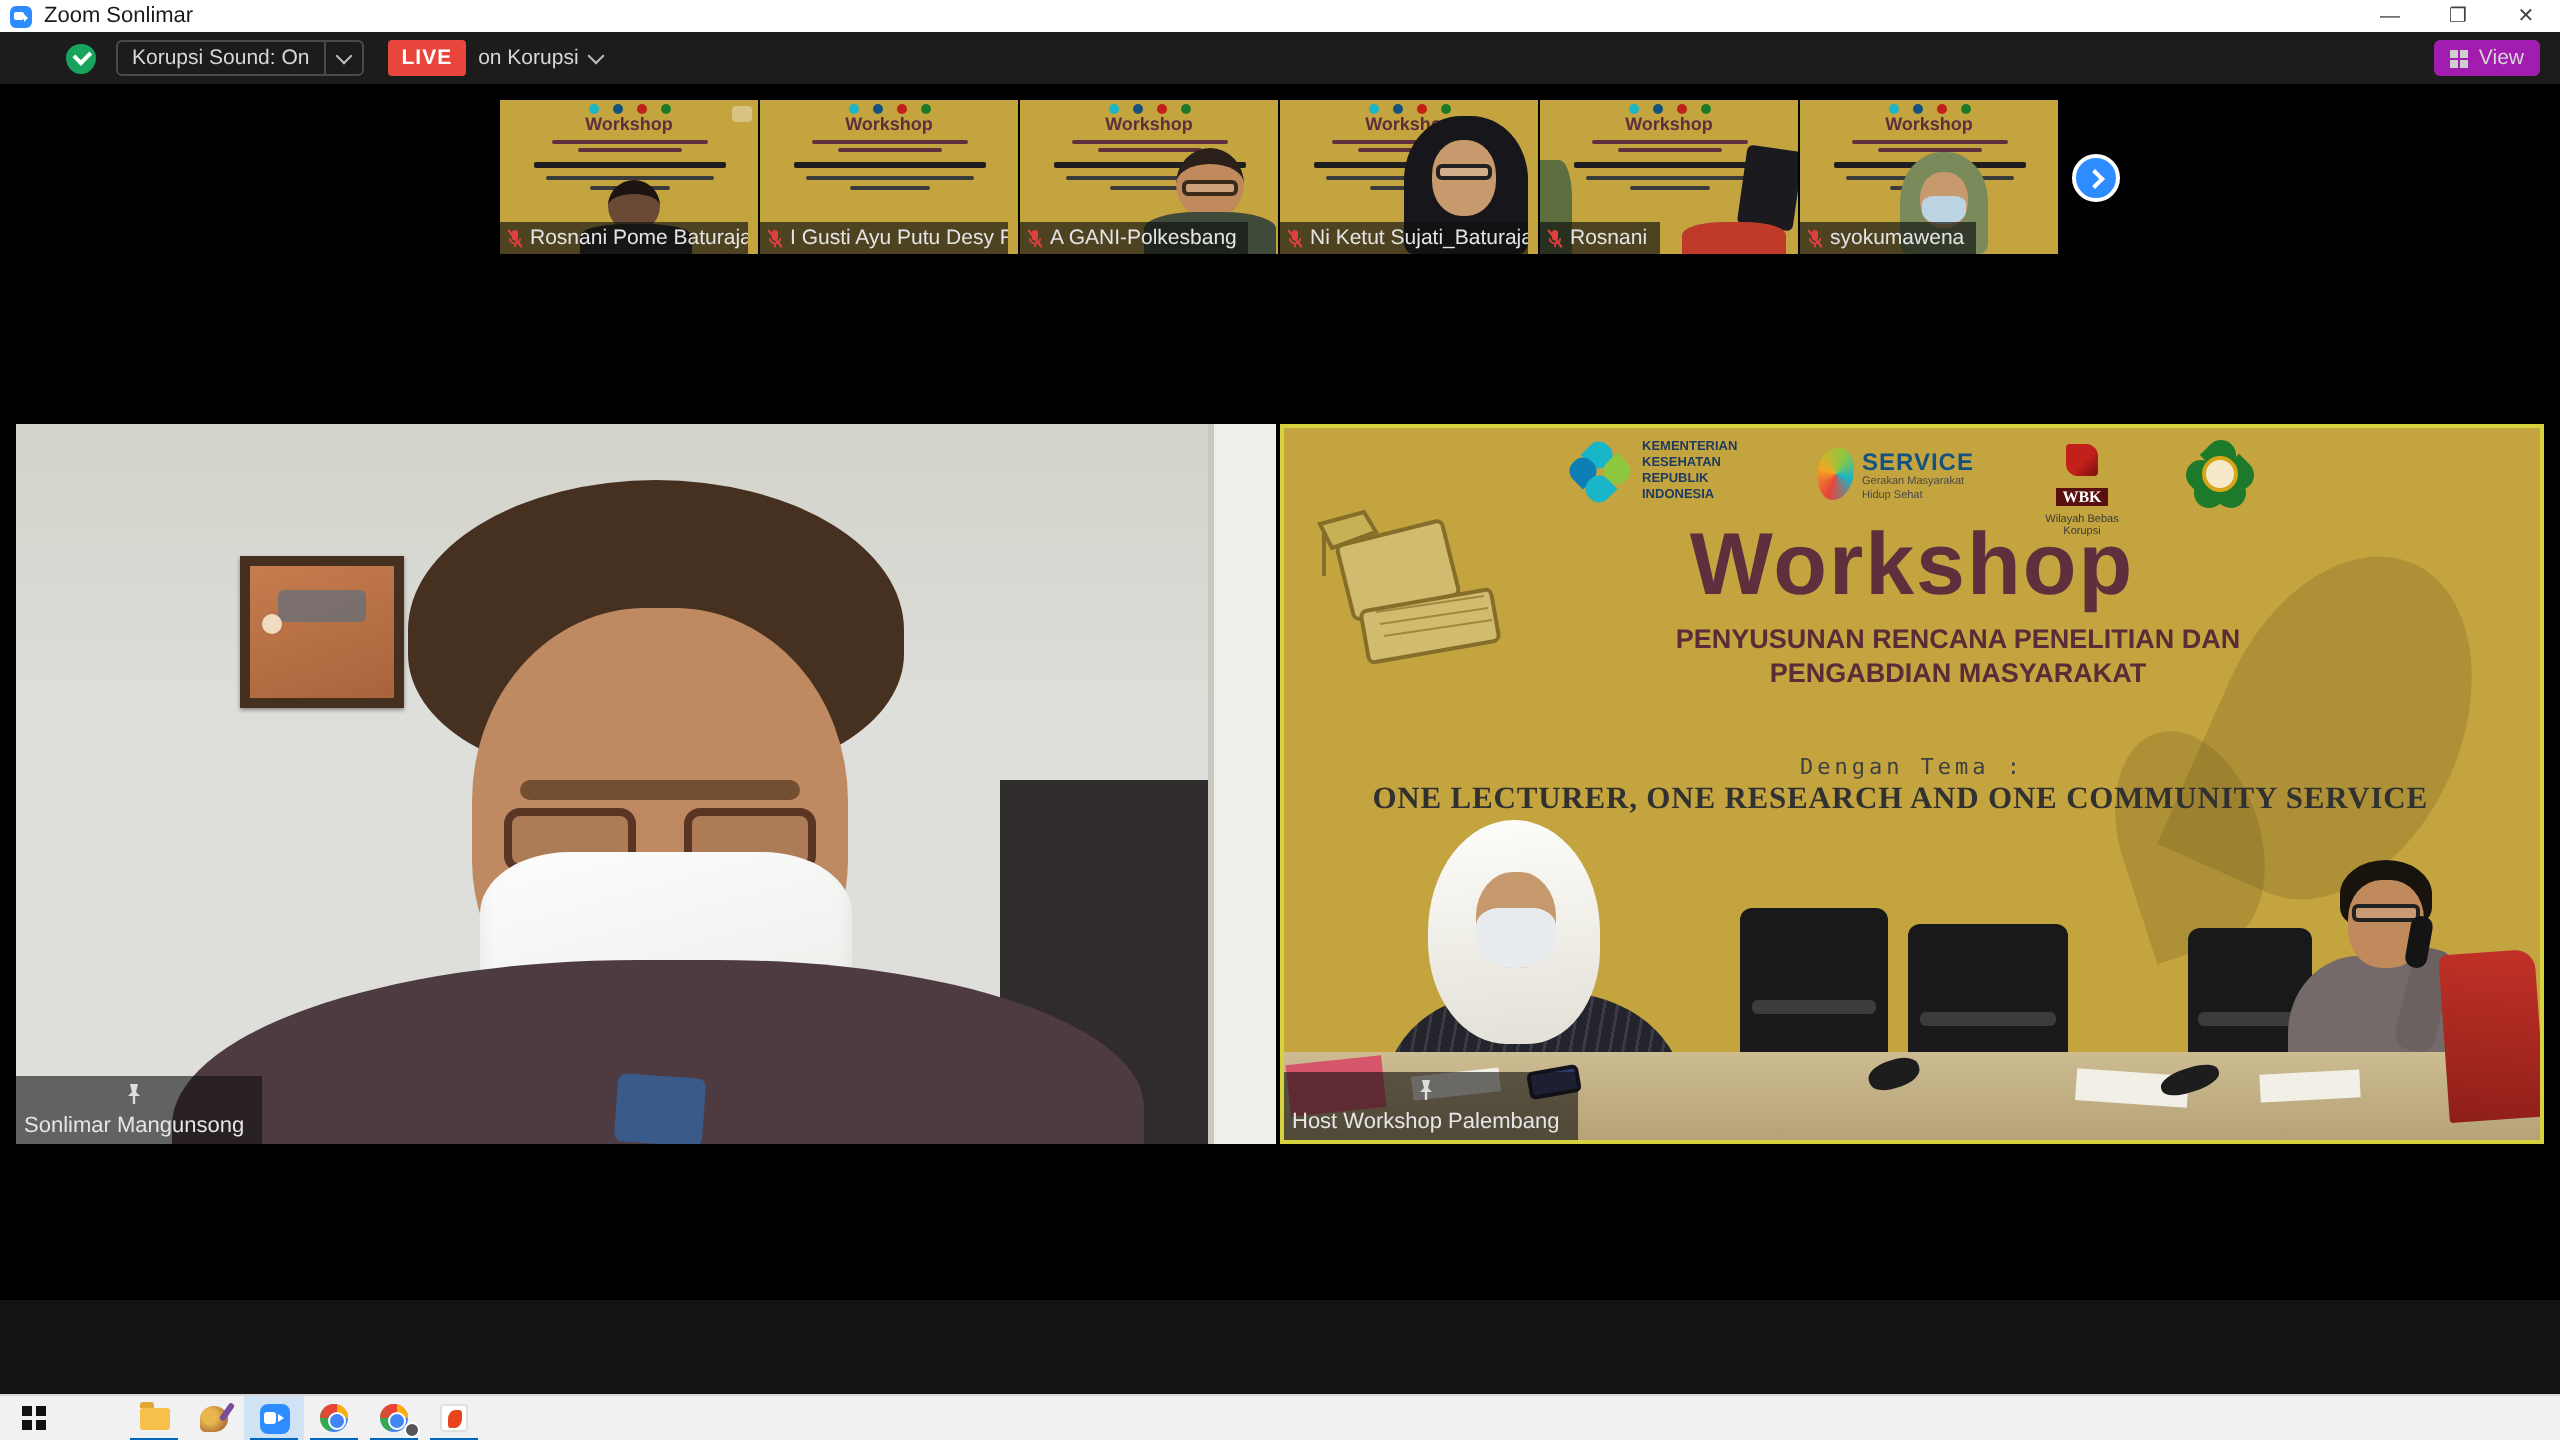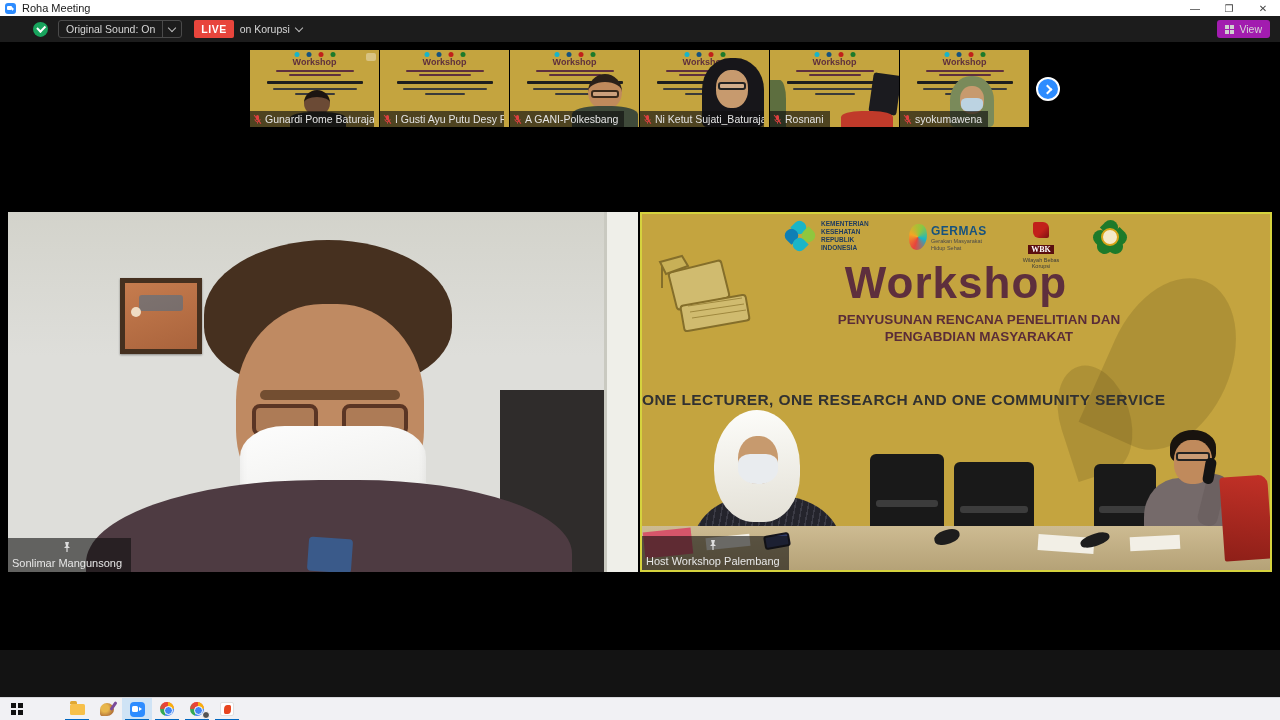--- a/index.html
+++ b/index.html
@@ -96,21 +96,21 @@
   .wbk-mark { width:16px; height:16px; margin:0 auto; background:linear-gradient(135deg,#c2201a 55%, #7a1010); border-radius:2px 6px 2px 6px; }
   .wbk-title { font-size:8px; font-weight:bold; color:#fff; background:#5a0f0f; padding:0 3px; display:inline-block; margin-top:1px; font-family:"Liberation Serif", serif; }
   .wbk-sub { font-size:5.5px; color:#3a3a3a; line-height:6px; margin-top:1px; width:52px; }
   .logo-poltekkes { position:relative; width:34px; height:34px; }
   .logo-poltekkes .petal { position:absolute; width:15px; height:15px; background:#1d7a2a; border-radius:50% 50% 50% 0; }
   .logo-poltekkes .c { position:absolute; left:8px; top:8px; width:18px; height:18px; background:#f5e9c8; border:2.5px solid #d8a418; border-radius:50%; z-index:2; }
   .banner-title { position:absolute; left:0; top:44px; width:628px; text-align:center; font-size:44px; font-weight:bold; color:#5e2f3d; letter-spacing:1px; z-index:5; }
   .banner-sub { position:absolute; left:0; width:628px; text-align:center; font-size:13.5px; font-weight:bold; color:#5a2c38; z-index:5;padding-left:46px; }
   .banner-dept { position:absolute; left:0; top:142px; width:628px; text-align:center; font-size:12.5px; font-weight:bold; color:#161616; letter-spacing:3.6px; z-index:5; white-space:nowrap; }
   .banner-theme-label { position:absolute; left:0; top:163px; width:628px; text-align:center; font-size:11px; color:#3f3f3f; font-family:"DejaVu Sans Mono", monospace; letter-spacing:2px; z-index:5; }
-  .banner-theme { position:absolute; left:0; top:177px; width:572px; text-align:left; font-size:15.5px; font-weight:bold; color:#313131; letter-spacing:0.4px; z-index:5; }
+  .banner-theme { position:absolute; left:0; top:177px; width:572px; text-align:right; font-size:15.5px; font-weight:bold; color:#313131; letter-spacing:0.4px; z-index:5;font-family:Liberation Serif, serif; }
   .banner-dates { position:absolute; left:0; top:198px; width:628px; text-align:center; font-size:11px; font-weight:bold; font-style:italic; color:#333; letter-spacing:1px; z-index:5; }
 
   
   .desk { position:absolute; left:0; bottom:0; width:628px; height:44px; background:linear-gradient(180deg,#cdbb92,#b5a277); z-index:12; }
   .paper { position:absolute; background:#f2efe6; transform:rotate(-6deg); z-index:13; }
   .paper.pink { background:#d6556a; }
   .chair { position:absolute; background:#191919; border-radius:6px 6px 3px 3px; z-index:8; }
   .chair::after { content:""; position:absolute; left:8%; top:42%; width:84%; height:7px; background:#3c3c3c; border-radius:3px; }
   .woman { position:absolute; z-index:10; }
   .hijab-w { position:absolute; left:22px; top:0; width:86px; height:112px; background:linear-gradient(175deg,#fdfdfa,#e3e0d6); border-radius:50% 50% 42% 46%; }
@@ -153,32 +153,32 @@
   .cam-badge { position:absolute; right:2px; bottom:2px; width:8px; height:8px; background:#555; border-radius:50%; border:1px solid #fff; }
   svg { display:block; }
 </style>
 </head>
 <body>
 
 <div class="screen">
 
   <div class="titlebar">
     <div class="zoom-app-icon"></div>
-    <span class="titlebar-text">Roha Meeting</span>
+    <span class="titlebar-text">Zoom Sonlimar</span>
     <div class="wincontrols">
       <div class="winbtn">—</div>
       <div class="winbtn">❐</div>
       <div class="winbtn">✕</div>
     </div>
   </div>
 
   <div class="topbar">
     <div class="shield-green"></div>
     <div class="os-btn">
-      <span class="os-text">Original Sound: On</span>
+      <span class="os-text">Korupsi Sound: On</span>
       <span class="os-sep"></span>
       <span class="chev"></span>
     </div>
     <span class="live-badge">LIVE</span>
     <div class="live-target">
       <span>on Korupsi</span>
       <span class="chev"></span>
     </div>
     <div class="view-btn">
       <span class="view-grid">
@@ -211,21 +211,21 @@
       <div class="bodyblk" style="left:0;top:22px;width:56px;height:15px;background:#23231f"></div>
     </div>
     <div class="abs" style="right:3px;top:3px;width:10px;height:8px;background:rgba(255,255,255,.35);border-radius:2px"></div>
     <div class="thumb-tag">
       <svg class="micmute" viewBox="0 0 12 14">
           <rect x="4" y="1" width="4" height="7" rx="2" fill="#e04040"></rect>
           <path d="M2.5 6.5 a3.5 3.5 0 0 0 7 0" stroke="#e04040" fill="none" stroke-width="1.2"></path>
           <line x1="6" y1="10" x2="6" y2="12.5" stroke="#e04040" stroke-width="1.2"></line>
           <line x1="1.5" y1="1" x2="10.5" y2="12.5" stroke="#e04040" stroke-width="1.4"></line>
         </svg>
-      <span>Gunardi Pome Baturaja</span>
+      <span>Rosnani Pome Baturaja</span>
     </div>
   </div>
 
   <div class="thumb" style="left:380px">
     <div class="mini-banner">
       <div class="mini-logos">
           <i style="background:#19b5c8"></i>
           <i style="background:#16527e"></i>
           <i style="background:#c2201a"></i>
           <i style="background:#1d7a2a"></i>
@@ -427,21 +427,21 @@
             <i class="p1"></i>
             <i class="p2"></i>
             <i class="p3"></i>
             <i class="p4"></i>
           </div>
         <div class="kemenkes-text">KEMENTERIAN KESEHATAN REPUBLIK INDONESIA</div>
       </div>
       <div class="logo-germas">
         <div class="germas-mark"></div>
         <div>
-          <div class="germas-text">GERMAS</div>
+          <div class="germas-text">SERVICE</div>
           <div class="germas-sub">Gerakan Masyarakat Hidup Sehat</div>
         </div>
       </div>
       <div class="logo-wbk">
         <div class="wbk-mark"></div>
         <div class="wbk-title">WBK</div>
         <div class="wbk-sub">Wilayah Bebas Korupsi</div>
       </div>
       <div class="logo-poltekkes">
         <span class="petal" style="left:10px;top:0;transform:rotate(45deg)"></span>
@@ -449,20 +449,21 @@
         <span class="petal" style="right:0;top:10px;transform:rotate(135deg)"></span>
         <span class="petal" style="left:4px;bottom:0;transform:rotate(-120deg)"></span>
         <span class="petal" style="right:4px;bottom:0;transform:rotate(160deg)"></span>
         <span class="c"></span>
       </div>
     </div>
 
     <div class="banner-title">Workshop</div>
     <div class="banner-sub" style="top:98px">PENYUSUNAN RENCANA PENELITIAN DAN</div>
     <div class="banner-sub" style="top:115px">PENGABDIAN MASYARAKAT</div>
+    <div class="banner-theme-label">Dengan Tema :</div>
     <div class="banner-theme">ONE LECTURER, ONE RESEARCH AND ONE COMMUNITY SERVICE</div>
 
     <div class="chair" style="left:228px;top:240px;width:74px;height:110px"></div>
     <div class="chair" style="left:312px;top:248px;width:80px;height:104px"></div>
     <div class="chair" style="left:452px;top:250px;width:62px;height:100px"></div>
 
     <div class="woman" style="left:50px;top:196px;width:170px;height:160px">
       <div class="woman-body"></div>
       <div class="hijab-w"></div>
       <div class="woman-face"></div>

